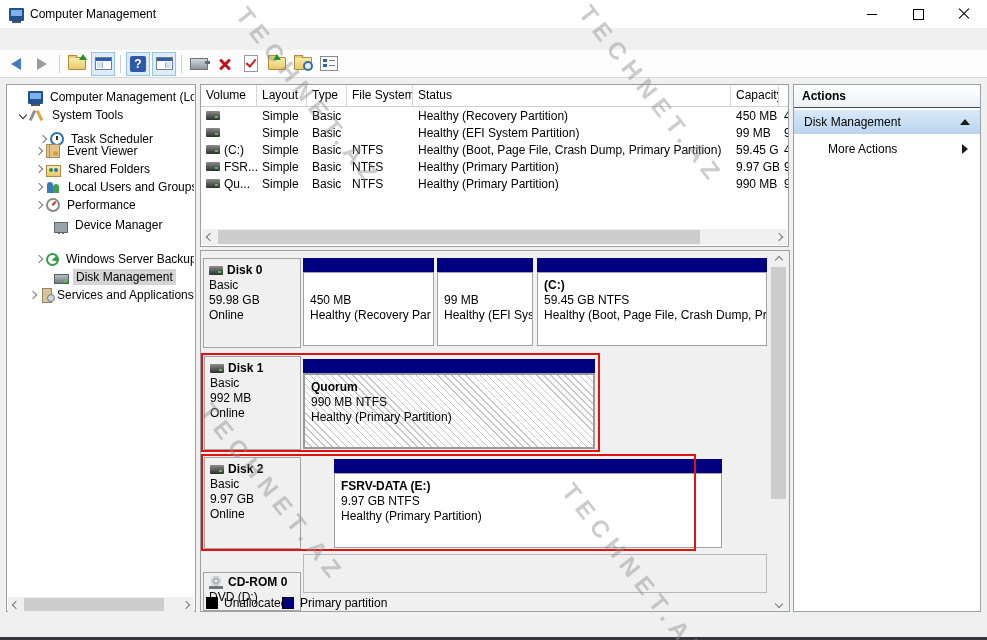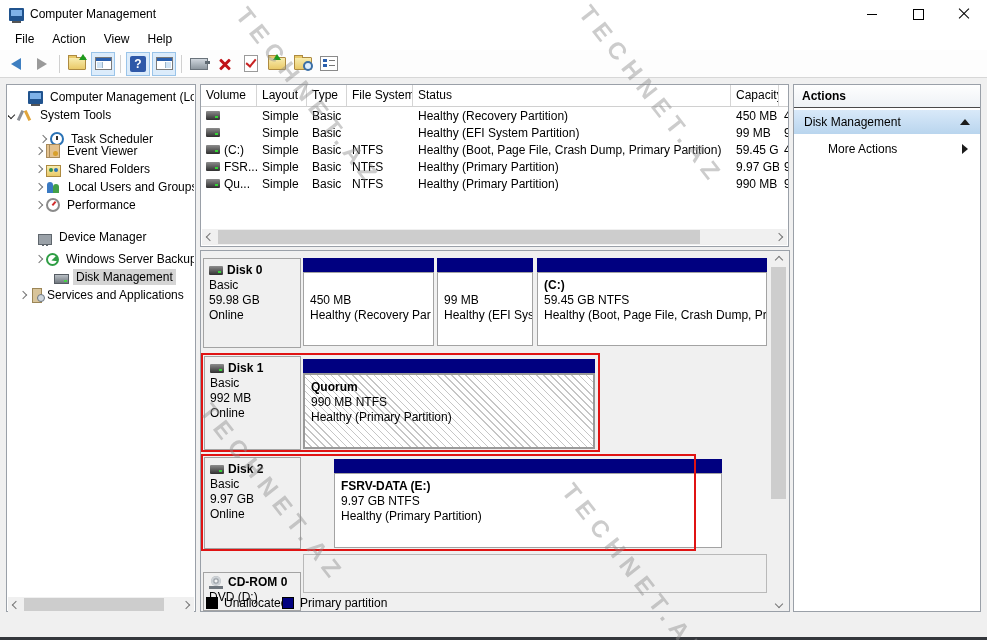--- a/index.html
+++ b/index.html
@@ -133,26 +133,20 @@
         </div>
       <div class="cap">
           <span class="maxbox"></span>
         </div>
       <div class="cap">
           <span class="xmark"></span>
         </div>
     </div>
   </div>
 
-  <div class="menubar">
-    <span class="mitem">File</span>
-    <span class="mitem">Action</span>
-    <span class="mitem">View</span>
-    <span class="mitem">Help</span>
-  </div>
 
   <div class="toolbar">
     <div class="tb">
         <span class="arr-l"></span>
       </div>
     <div class="tb">
         <span class="arr-r"></span>
       </div>
     <div class="tsep"></div>
     <div class="tb">
@@ -196,21 +190,21 @@
         <span class="listic"></span>
       </div>
   </div>
 
   <div class="pane" style="left:6px;top:84px;width:190px;height:528px;"></div>
 
   <div class="titem" style="top:88px;padding-left:20px">
     <span class="ti ic-computer"></span>
     <span class="tlabel">Computer Management (Local</span>
   </div>
-  <div class="titem" style="top:106px;">
+  <div class="titem" style="top:106px;padding-left:12px">
     <span class="chev-d"></span>
     <span class="ti ic-tools"></span>
     <span class="tlabel">System Tools</span>
   </div>
   <div class="titem" style="top:130px;padding-left:32px">
     <span class="chev-r"></span>
     <span class="ti ic-clock"></span>
     <span class="tlabel">Task Scheduler</span>
   </div>
   <div class="titem" style="top:142px;padding-left:28px">
@@ -226,34 +220,34 @@
   <div class="titem" style="top:178px;padding-left:28px">
     <span class="chev-r"></span>
     <span class="ti ic-users"></span>
     <span class="tlabel">Local Users and Groups</span>
   </div>
   <div class="titem" style="top:196px;padding-left:28px">
     <span class="chev-r"></span>
     <span class="ti ic-perf"></span>
     <span class="tlabel">Performance</span>
   </div>
-  <div class="titem" style="top:228px;padding-left:30px">
+  <div class="titem" style="top:216px;padding-left:46px">
     <span class="ti ic-device"></span>
     <span class="tlabel">Device Manager</span>
   </div>
   <div class="titem" style="top:250px;padding-left:28px">
     <span class="chev-r"></span>
     <span class="ti ic-backup"></span>
     <span class="tlabel">Windows Server Backup</span>
   </div>
   <div class="titem" style="top:268px;padding-left:46px">
     <span class="ti ic-diskmgmt"></span>
     <span class="tlabel sel">Disk Management</span>
   </div>
-  <div class="titem" style="top:286px;padding-left:12px">
+  <div class="titem" style="top:286px;padding-left:22px">
     <span class="chev-r"></span>
     <span class="ti ic-services"></span>
     <span class="tlabel">Services and Applications</span>
   </div>
 
   <div class="sbh" style="left:8px;top:597px;width:186px;height:15px;">
     <div class="sba">
         <span class="chev-r" style="transform:rotate(135deg)"></span>
       </div>
     <div class="sbthumb" style="width:140px;height:13px;"></div>

